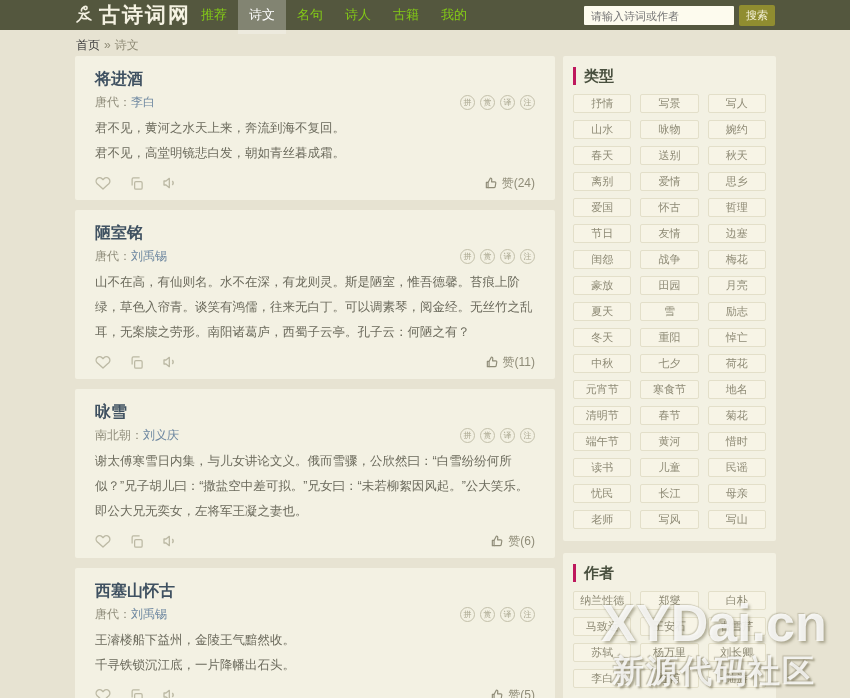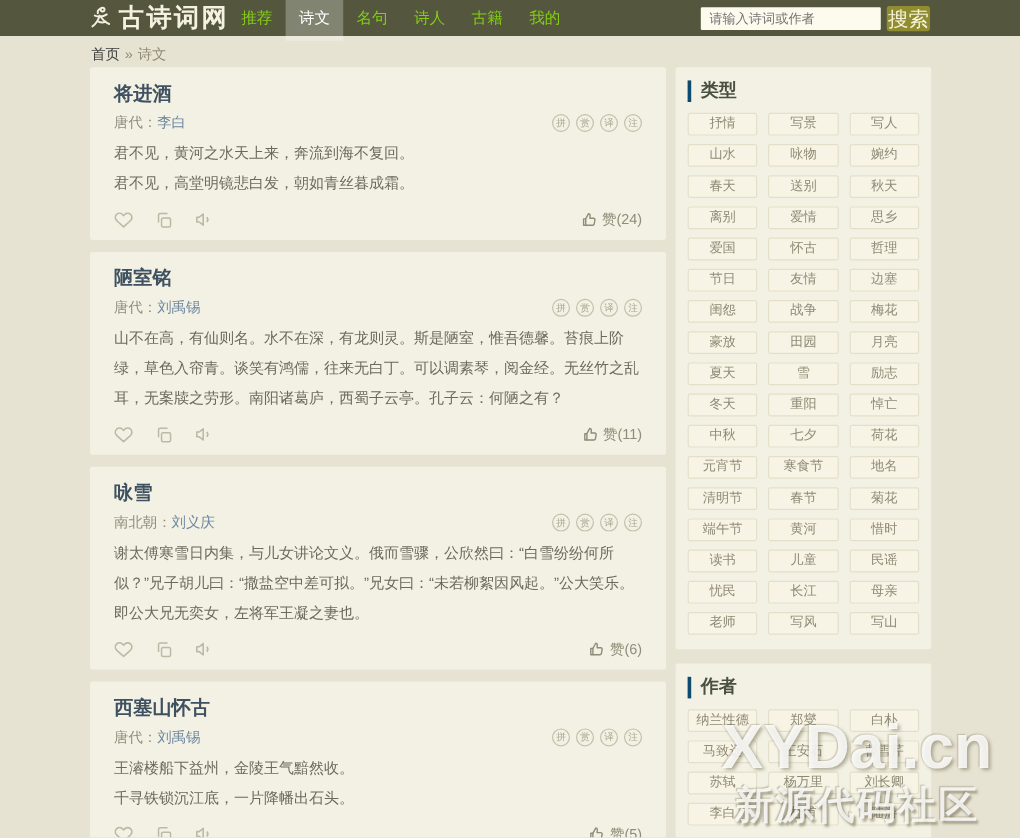--- a/index.html
+++ b/index.html
@@ -10,21 +10,21 @@
   
   .topbar { position:absolute; top:0; left:0; right:0; height:30px; background:#54573e; z-index:5; }
   .logo { position:absolute; left:75px; top:0; height:30px; display:flex; align-items:center; gap:6px; cursor:pointer; }
   .logo-ic { display:flex; align-items:center; color:#f2efe0; }
   .logo-tx { color:#f5f2e2; font-size:21px; font-weight:bold; letter-spacing:2px; }
   .nav { position:absolute; left:190px; top:0; height:30px; display:flex; }
   .nav-item { color:#84cc16; font-size:13px; line-height:30px; padding:0 11px; height:32px; cursor:pointer; text-decoration:none; }
   .nav-item.active { background:rgba(255,255,255,.27); color:#fff; height:34px; }
   .searchbar { position:absolute; right:75px; top:5px; display:flex; align-items:center; gap:5px;margin-left:12px; }
   .search-input { width:150px; height:19px; border:0; background:#fdfbee; font-size:11px; padding:0 7px; color:#777; outline:none; border-radius:1px; }
-  .search-btn { width:36px; height:21px; border:0; background:#908d30; color:#f6f3da; font-size:17px; cursor:pointer; border-radius:2px; }
+  .search-btn { width:36px; height:21px; border:0; background:#908d30; color:#f6f3da; font-size:11px; cursor:pointer; border-radius:2px; }
 
   
   .crumb { position:absolute; left:76px; top:37px; font-size:12px; color:#8f8b76; }
   .crumb a { color:#404040; text-decoration:none; cursor:pointer; }
   .crumb .sep { margin:0 4px; }
 
   
   .main { position:absolute; left:75px; top:56px; width:480px; }
   .card { background:#f3f1e3; margin-bottom:10px; padding:8px 20px; border-radius:2px; }
   .card-title { font-size:16px; font-weight:bold; color:#3f5161; line-height:22px; margin:4px 0 2px; cursor:pointer; }
@@ -37,21 +37,21 @@
   .lines { margin-top:4px; }
   .line { font-size:12.5px; color:#6b6a5c; line-height:25px; }
   .actions { display:flex; justify-content:space-between; align-items:center; margin-top:8px; height:18px;gap:40px; }
   .act-left { display:flex; gap:18px; align-items:center; color:#bcb9a4; }
   .act-btn { cursor:pointer; display:flex; align-items:center; }
   .like { display:flex; align-items:center; gap:4px; color:#8f8c78; font-size:12px; cursor:pointer; }
 
   
   .sidebar { position:absolute; left:563px; top:56px; width:213px; }
   .panel { background:#f3f1e3; border-radius:2px; padding:11px 10px 12px; margin-bottom:12px; }
-  .panel h3 { font-size:15px; color:#49503f; border-left:3px solid #0c4a6e; padding-left:8px; line-height:18px; margin-bottom:9px; }
+  .panel h3 { font-size:15px; color:#49503f; border-left:3px solid #be185d; padding-left:8px; line-height:18px; margin-bottom:9px; }
   .tags { display:grid; grid-template-columns:repeat(3,1fr); gap:7px 9px; }
   .tag { height:19px; line-height:17px; background:#f7f4e6; border:1px solid #e3dfc9; border-radius:2px;
          font-size:11px; color:#8e8a75; text-align:center; cursor:pointer; overflow:hidden; white-space:nowrap; }
 
   
   .watermark { position:absolute; left:578px; top:594px; width:272px; text-align:center; pointer-events:none; z-index:50; }
   .wm1 { font-size:52px; font-weight:bold; color:rgba(255,255,255,.85);
          text-shadow:2px 2px 3px rgba(95,90,60,.45), -1px -1px 1px rgba(95,90,60,.25); line-height:58px; }
   .wm2 { font-size:32px; font-weight:bold; color:rgba(255,255,255,.82); letter-spacing:2px;
          text-shadow:2px 2px 2px rgba(95,90,60,.5), -1px -1px 1px rgba(95,90,60,.35); line-height:38px; }

